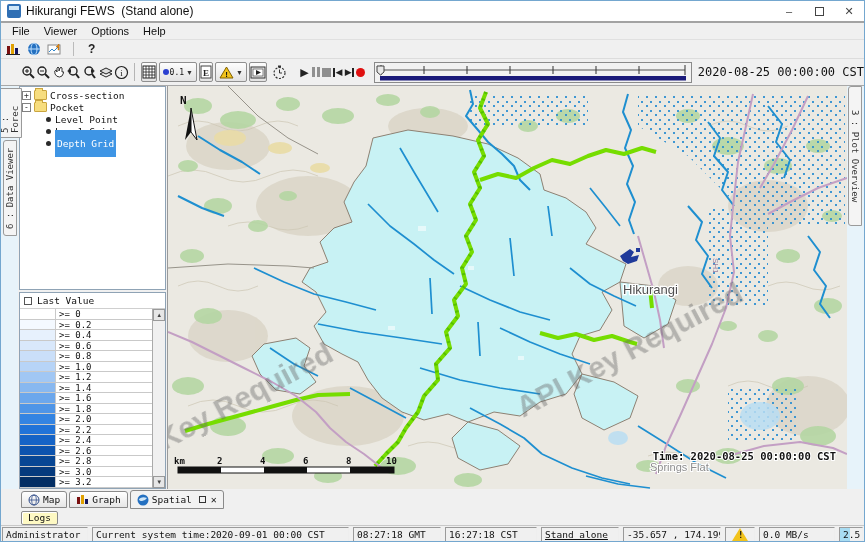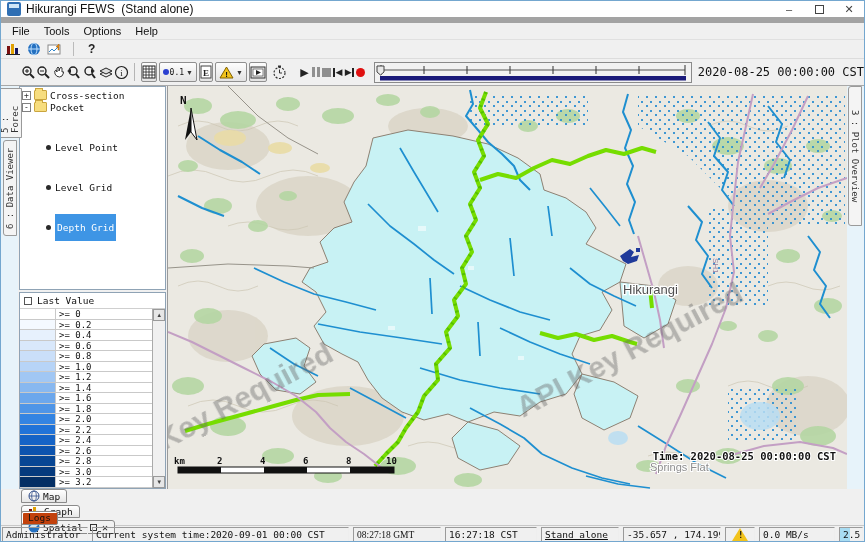--- a/index.html
+++ b/index.html
@@ -2,21 +2,21 @@
 <html><head>
 <meta charset="utf-8">
 <style>
   * { margin:0; padding:0; box-sizing:border-box; }
   html,body { background:#d8d8d8; }
   body { font-family:"Liberation Sans", sans-serif; }
   .window { position:relative; width:865px; height:542px; background:#f0f0f0;
             border:1px solid #74a7cf; overflow:hidden; }
 
   
-  .titlebar { height:22px; background:#ffffff; display:flex; align-items:center; border-bottom:6px solid #a3a3a3; }
+  .titlebar { height:22px; background:#ffffff; display:flex; align-items:center; border-bottom:2px solid #a3a3a3; }
   .app-icon { width:14px; height:14px; margin:0 5px 0 6px; border:2px solid #2f6fb4; background:linear-gradient(180deg,#cfe6f7 40%,#2f6fb4 40%); border-radius:2px; }
   .title-text { font-size:12px; color:#111; white-space:pre; }
   .win-controls { margin-left:auto; display:flex; height:100%; }
   .win-btn { width:30px; height:100%; display:flex; align-items:center; justify-content:center; color:#444; font-size:11px; }
   .max-box { width:9px; height:9px; border:1px solid #444; }
 
   
   .menubar { height:17px; background:#f0f0f0; display:flex; align-items:center; padding-left:4px; border-bottom:1px solid #e0e0e0; }
   .menu-item { font-size:11px; color:#111; padding:0 7px; }
 
@@ -54,47 +54,47 @@
           display:flex; align-items:center; justify-content:center; }
   .vtab.flip { transform:rotate(180deg); border-radius:0 3px 3px 0; }
 
   .leftpanel { width:151px; display:flex; flex-direction:column; background:#f0f0f0; padding:0 1px; }
   .treebox { height:204px; background:#fff; border:1px solid #8fa3b5; overflow:hidden; padding:2px 0 0 2px; }
   .trow { display:flex; align-items:center; height:12px; font-family:"DejaVu Sans Mono",monospace; font-size:9.5px; color:#111; white-space:nowrap; }
   .expander { width:9px; height:9px; border:1px solid #808080; background:#fff; font-size:8px; line-height:7px; text-align:center; color:#333; margin-right:3px; flex:none; }
   .folder { width:13px; height:10px; background:#f7dd7e; border:1px solid #caa53f; border-radius:1px; margin-right:3px; flex:none; position:relative; }
   .folder:before { content:""; position:absolute; top:-3px; left:0; width:6px; height:2px; background:#f7dd7e; border:1px solid #caa53f; border-bottom:none; }
   .bullet { width:5px; height:5px; border-radius:50%; background:#2a2a2a; margin:0 4px 0 2px; flex:none; }
-  .t-child { padding-left:22px;margin-top:28px; }
+  .t-child { padding-left:22px; }
   .t-label.sel { background:#3e95e5; color:#fff; padding:8px 2px; }
 
   .legendbox { flex:1; margin-top:2px; background:#fff; border:1px solid #8fa3b5; display:flex; flex-direction:column; overflow:hidden; }
   .legend-head { display:flex; align-items:center; height:16px; padding-left:4px; border-bottom:1px solid #cfcfcf; flex:none; }
   .checkbox { width:8px; height:8px; border:1px solid #555; background:#fff; margin-right:5px; }
   .legend-title { font-family:"DejaVu Sans Mono",monospace; font-size:9.5px; color:#111; }
   .legend-body { flex:1; display:flex; overflow:hidden; }
   .legend-rows { flex:1; }
   .lrow { display:flex; height:10.5px; border-bottom:1px solid #c9c9c9; }
   .lswatch { width:36px; border-right:1px solid #c9c9c9; flex:none; }
   .llabel { flex:1; font-family:"DejaVu Sans Mono",monospace; font-size:9px; color:#111; line-height:10px; padding-left:3px; }
   .scrollbar { width:13px; background:#f0f0f0; border-left:1px solid #aaa; display:flex; flex-direction:column; justify-content:space-between; }
   .sb-btn { height:12px; background:#e6e6e6; border:1px solid #9a9a9a; font-size:6px; color:#444; text-align:center; line-height:10px; }
 
   
   .mapwrap { width:679px; height:403px; position:relative; border-left:1px solid #9a9a9a; }
 
   
-  .tabbar { height:21px; display:flex; align-items:flex-start; padding-left:20px; gap:2px; background:#f0f0f0;flex-direction:column; }
+  .tabbar { height:21px; display:flex; align-items:center; padding-left:20px; gap:2px; background:#f0f0f0; }
   .btab { display:flex; align-items:center; gap:3px; height:17px; padding:0 6px; border:1px solid #8a8a8a; border-radius:3px 3px 0 0;
           background:linear-gradient(180deg,#ffffff,#e6e6e6); font-family:"DejaVu Sans Mono",monospace; font-size:9.5px; color:#111; }
   .btab.active { height:19px; background:#f2f2f2; }
   .btab .maxi { width:7px; height:7px; border:1px solid #333; margin-left:4px; }
   .btab .closx { font-size:10px; font-weight:bold; color:#222; margin-left:2px; }
   .logsrow { height:16px; display:flex; align-items:center; padding-left:20px; border-bottom:1px solid #c8c8c8; }
-  .logs-btn { font-family:"DejaVu Sans Mono",monospace; font-size:9.5px; color:#111; background:#c2410c; border:1px solid #8a8a8a; border-radius:2px; padding:0 6px; height:14px; line-height:12px; box-shadow:inset 1px 1px 0 #fff; }
+  .logs-btn { font-family:"DejaVu Sans Mono",monospace; font-size:9.5px; color:#111; background:#fef9c3; border:1px solid #8a8a8a; border-radius:2px; padding:0 6px; height:14px; line-height:12px; box-shadow:inset 1px 1px 0 #fff; }
 
   
   .statusbar { height:17px; display:flex; align-items:stretch; gap:4px; padding:1px 1px; background:#f0f0f0; font-family:"DejaVu Sans Mono",monospace; font-size:9.5px; color:#111; }
   .scell { border:1px solid; border-color:#9a9a9a #eee #eee #9a9a9a; display:flex; align-items:center; padding:0 3px; white-space:nowrap; overflow:hidden; position:relative; }
   .warn-tri { width:0; height:0; border-left:8px solid transparent; border-right:8px solid transparent; border-bottom:13px solid #f2c31c; position:relative; margin:0 auto; }
   .warn-tri:after { content:"!"; position:absolute; left:-2px; top:2px; font-size:9px; font-weight:bold; color:#111; }
   .memfill { position:absolute; left:0; top:0; bottom:0; width:46%; background:#a8dcf2; }
   .memtext { position:relative; }
 </style>
 </head>
@@ -109,21 +109,21 @@
       <div class="win-btn">–</div>
       <div class="win-btn">
           <span class="max-box"></span>
         </div>
       <div class="win-btn">✕</div>
     </div>
   </div>
 
   <div class="menubar">
     <span class="menu-item">File</span>
-    <span class="menu-item">Tools</span>
+    <span class="menu-item">Viewer</span>
     <span class="menu-item">Options</span>
     <span class="menu-item">Help</span>
   </div>
 
   <div class="toolbar1">
     <span class="mini-icon">
       <svg width="16" height="14">
           <rect x="2" y="4" width="3" height="8" fill="#7a1010"></rect>
           <rect x="6" y="2" width="3" height="10" fill="#e0a000"></rect>
           <rect x="10" y="6" width="3" height="6" fill="#15155e"></rect>
@@ -620,21 +620,21 @@
     </div>
   </div>
 
   <div class="logsrow">
     <span class="logs-btn">Logs</span>
   </div>
 
   <div class="statusbar">
     <div class="scell" style="width:86px;">Administrator</div>
     <div class="scell" style="width:257px;text-align:right;">Current system time:2020-09-01 00:00 CST</div>
-    <div class="scell" style="width:88px;font-family:Liberation Serif, serif;">08:27:18 GMT</div>
+    <div class="scell" style="width:88px;">08:27:18 GMT</div>
     <div class="scell" style="width:92px;">16:27:18 CST</div>
     <div class="scell" style="width:78px;text-decoration:underline;">Stand alone</div>
     <div class="scell" style="width:98px;">-35.657 , 174.199</div>
     <div class="scell" style="width:30px; justify-content:center;">
         <span class="warn-tri"></span>
       </div>
     <div class="scell" style="width:76px;">0.0 MB/s</div>
     <div class="scell" style="flex:1;">
         <span class="memfill"></span>
         <span class="memtext">2.5 GB</span>

